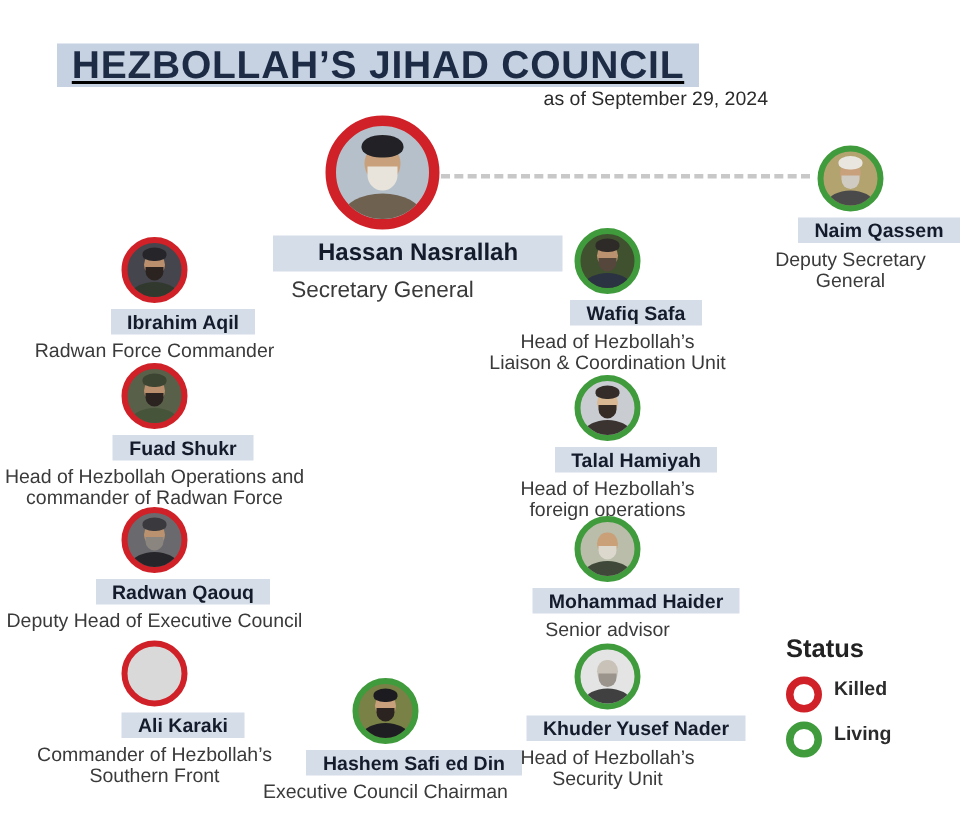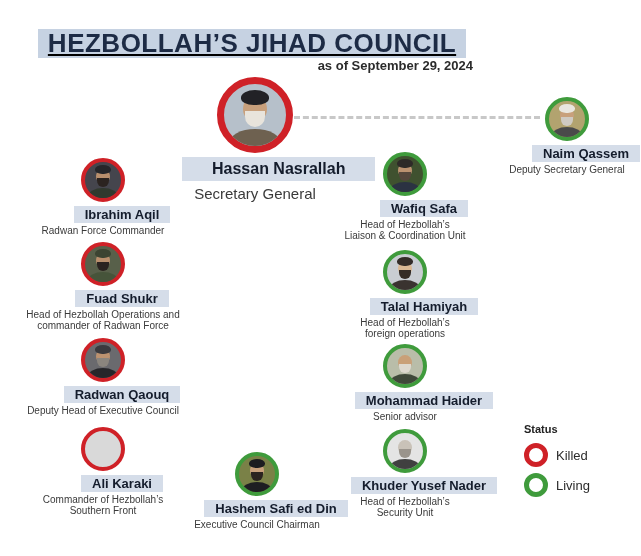--- a/index.html
+++ b/index.html
@@ -12,21 +12,21 @@
   
   .banner{
     position:absolute;left:38px;top:29px;width:428px;height:29px;
     background:var(--banner);display:flex;align-items:center;justify-content:center;text-decoration:underline;
   }
   .banner .title{
     font-size:26px;font-weight:bold;color:var(--title_text);letter-spacing:.5px;white-space:nowrap;
   }
   .subtitle{
     position:absolute;top:58px;left:0;width:473px;text-align:right;
-    font-size:13px;font-weight:bold;color:#2b2b2b;
+    font-size:13px;font-weight:normal;color:#2b2b2b;padding-left:39px;
   }
 
   
   .connector{
     position:absolute;left:294px;top:116px;width:246px;height:0;
     border-top:3px dashed var(--line);
   }
 
   
   .card{position:absolute;text-align:center;}
@@ -41,28 +41,28 @@
   .avatar .head{position:absolute;top:19%;left:31%;width:38%;height:42%;border-radius:50%;background:var(--head);}
   .avatar .beard{position:absolute;top:44%;left:34%;width:32%;height:26%;border-radius:0 0 55% 55%/0 0 70% 70%;background:var(--beard);}
   .avatar .hat{position:absolute;top:9%;left:27%;width:46%;height:25%;border-radius:50% 50% 45% 45%;background:var(--hat);}
 
   .name-box{
     display:inline-block;margin-top:4px;padding:1px 11px;background:var(--label);
     font-size:13px;font-weight:bold;color:var(--name_text);white-space:nowrap;margin-left:38px;
   }
   .card.hero .name-box{padding:3px 30px;font-size:16px;}
   .role{
-    margin-top:3px;font-size:10px;color:var(--desc_text);line-height:1.06;white-space:pre-line;
+    margin-top:3px;font-size:13px;color:var(--desc_text);line-height:1.06;white-space:pre-line;
   }
   .card.hero .role{font-size:15px;margin-top:5px;}
 
   
   .legend{position:absolute;left:524px;top:423px;}
-  .legend .legend-title{font-size:11px;font-weight:bold;color:#222;margin-bottom:8px;}
-  .legend .legend-row{display:flex;align-items:center;margin-bottom:6px;}
+  .legend .legend-title{font-size:17px;font-weight:bold;color:#222;margin-bottom:8px;}
+  .legend .legend-row{display:flex;margin-bottom:6px;font-weight:bold;}
   .legend .dot{width:24px;height:24px;border-radius:50%;box-sizing:border-box;border:5px solid #999;margin-right:8px;}
   .legend .dot.killed{border-color:var(--killed);}
   .legend .dot.living{border-color:var(--living);}
   .legend .legend-label{font-size:13px;color:#2b2b2b;}
 </style>
 </head>
 <body>
 
 <div class="canvas">
 

